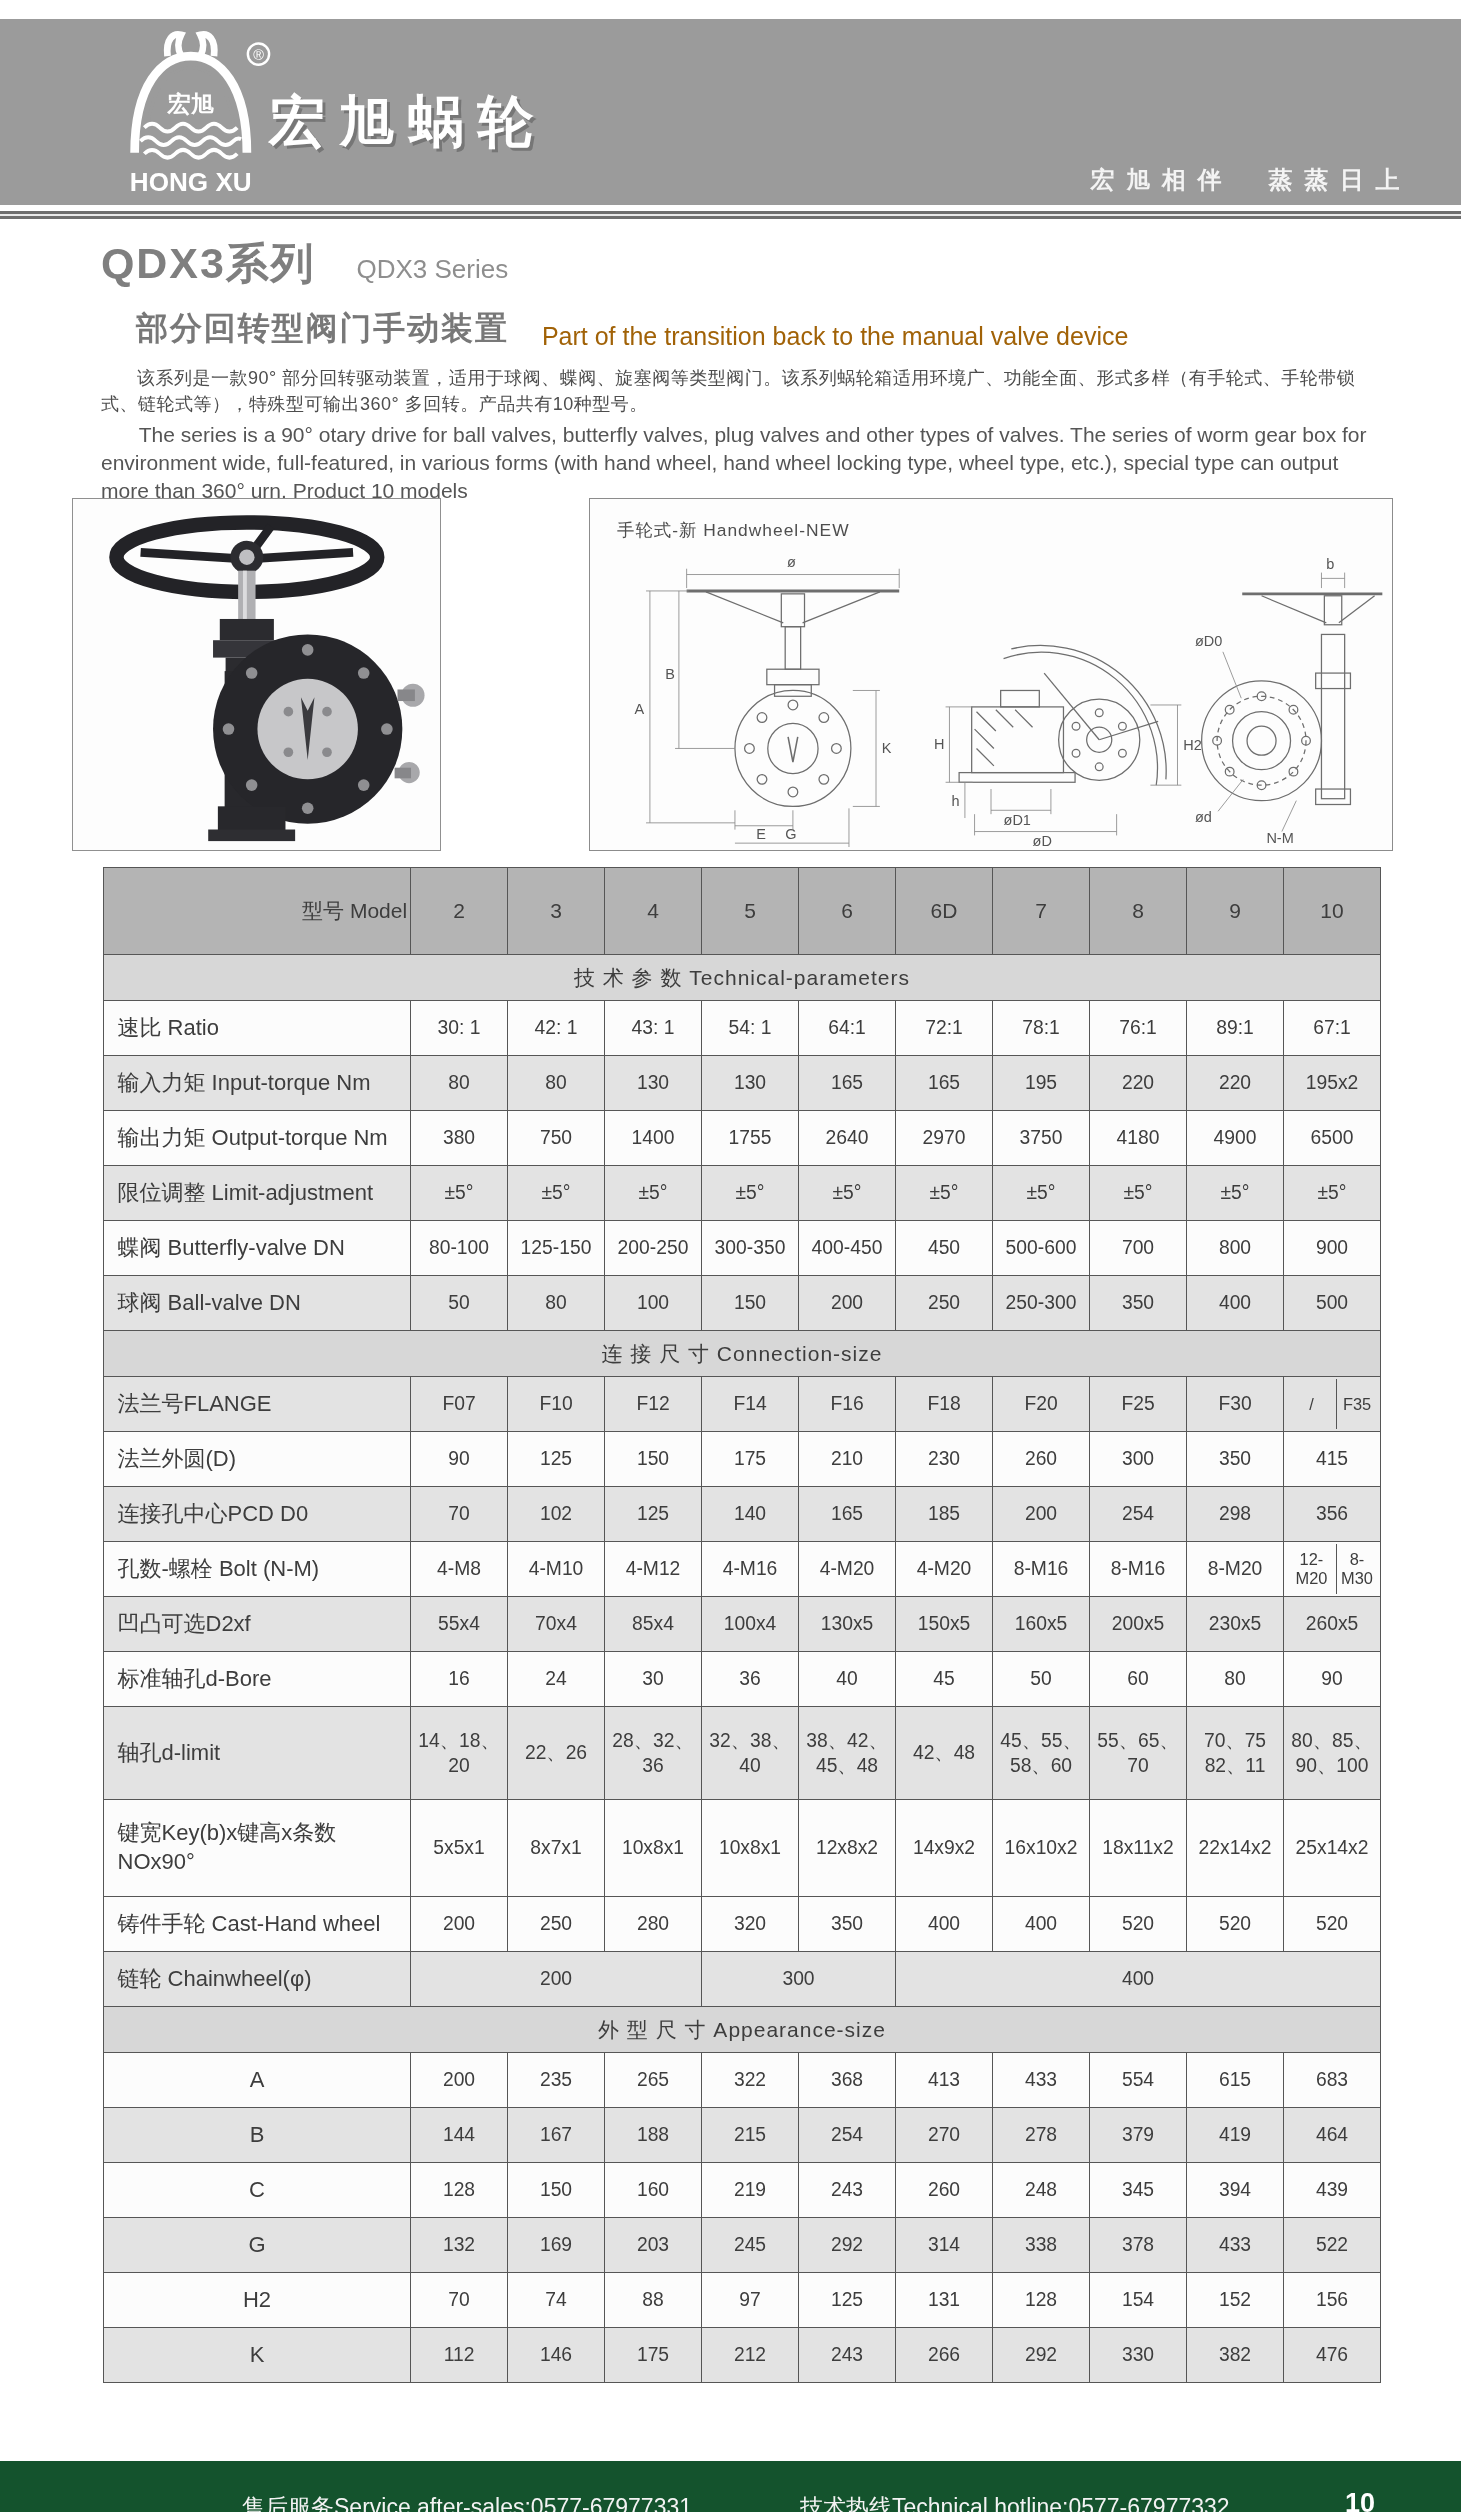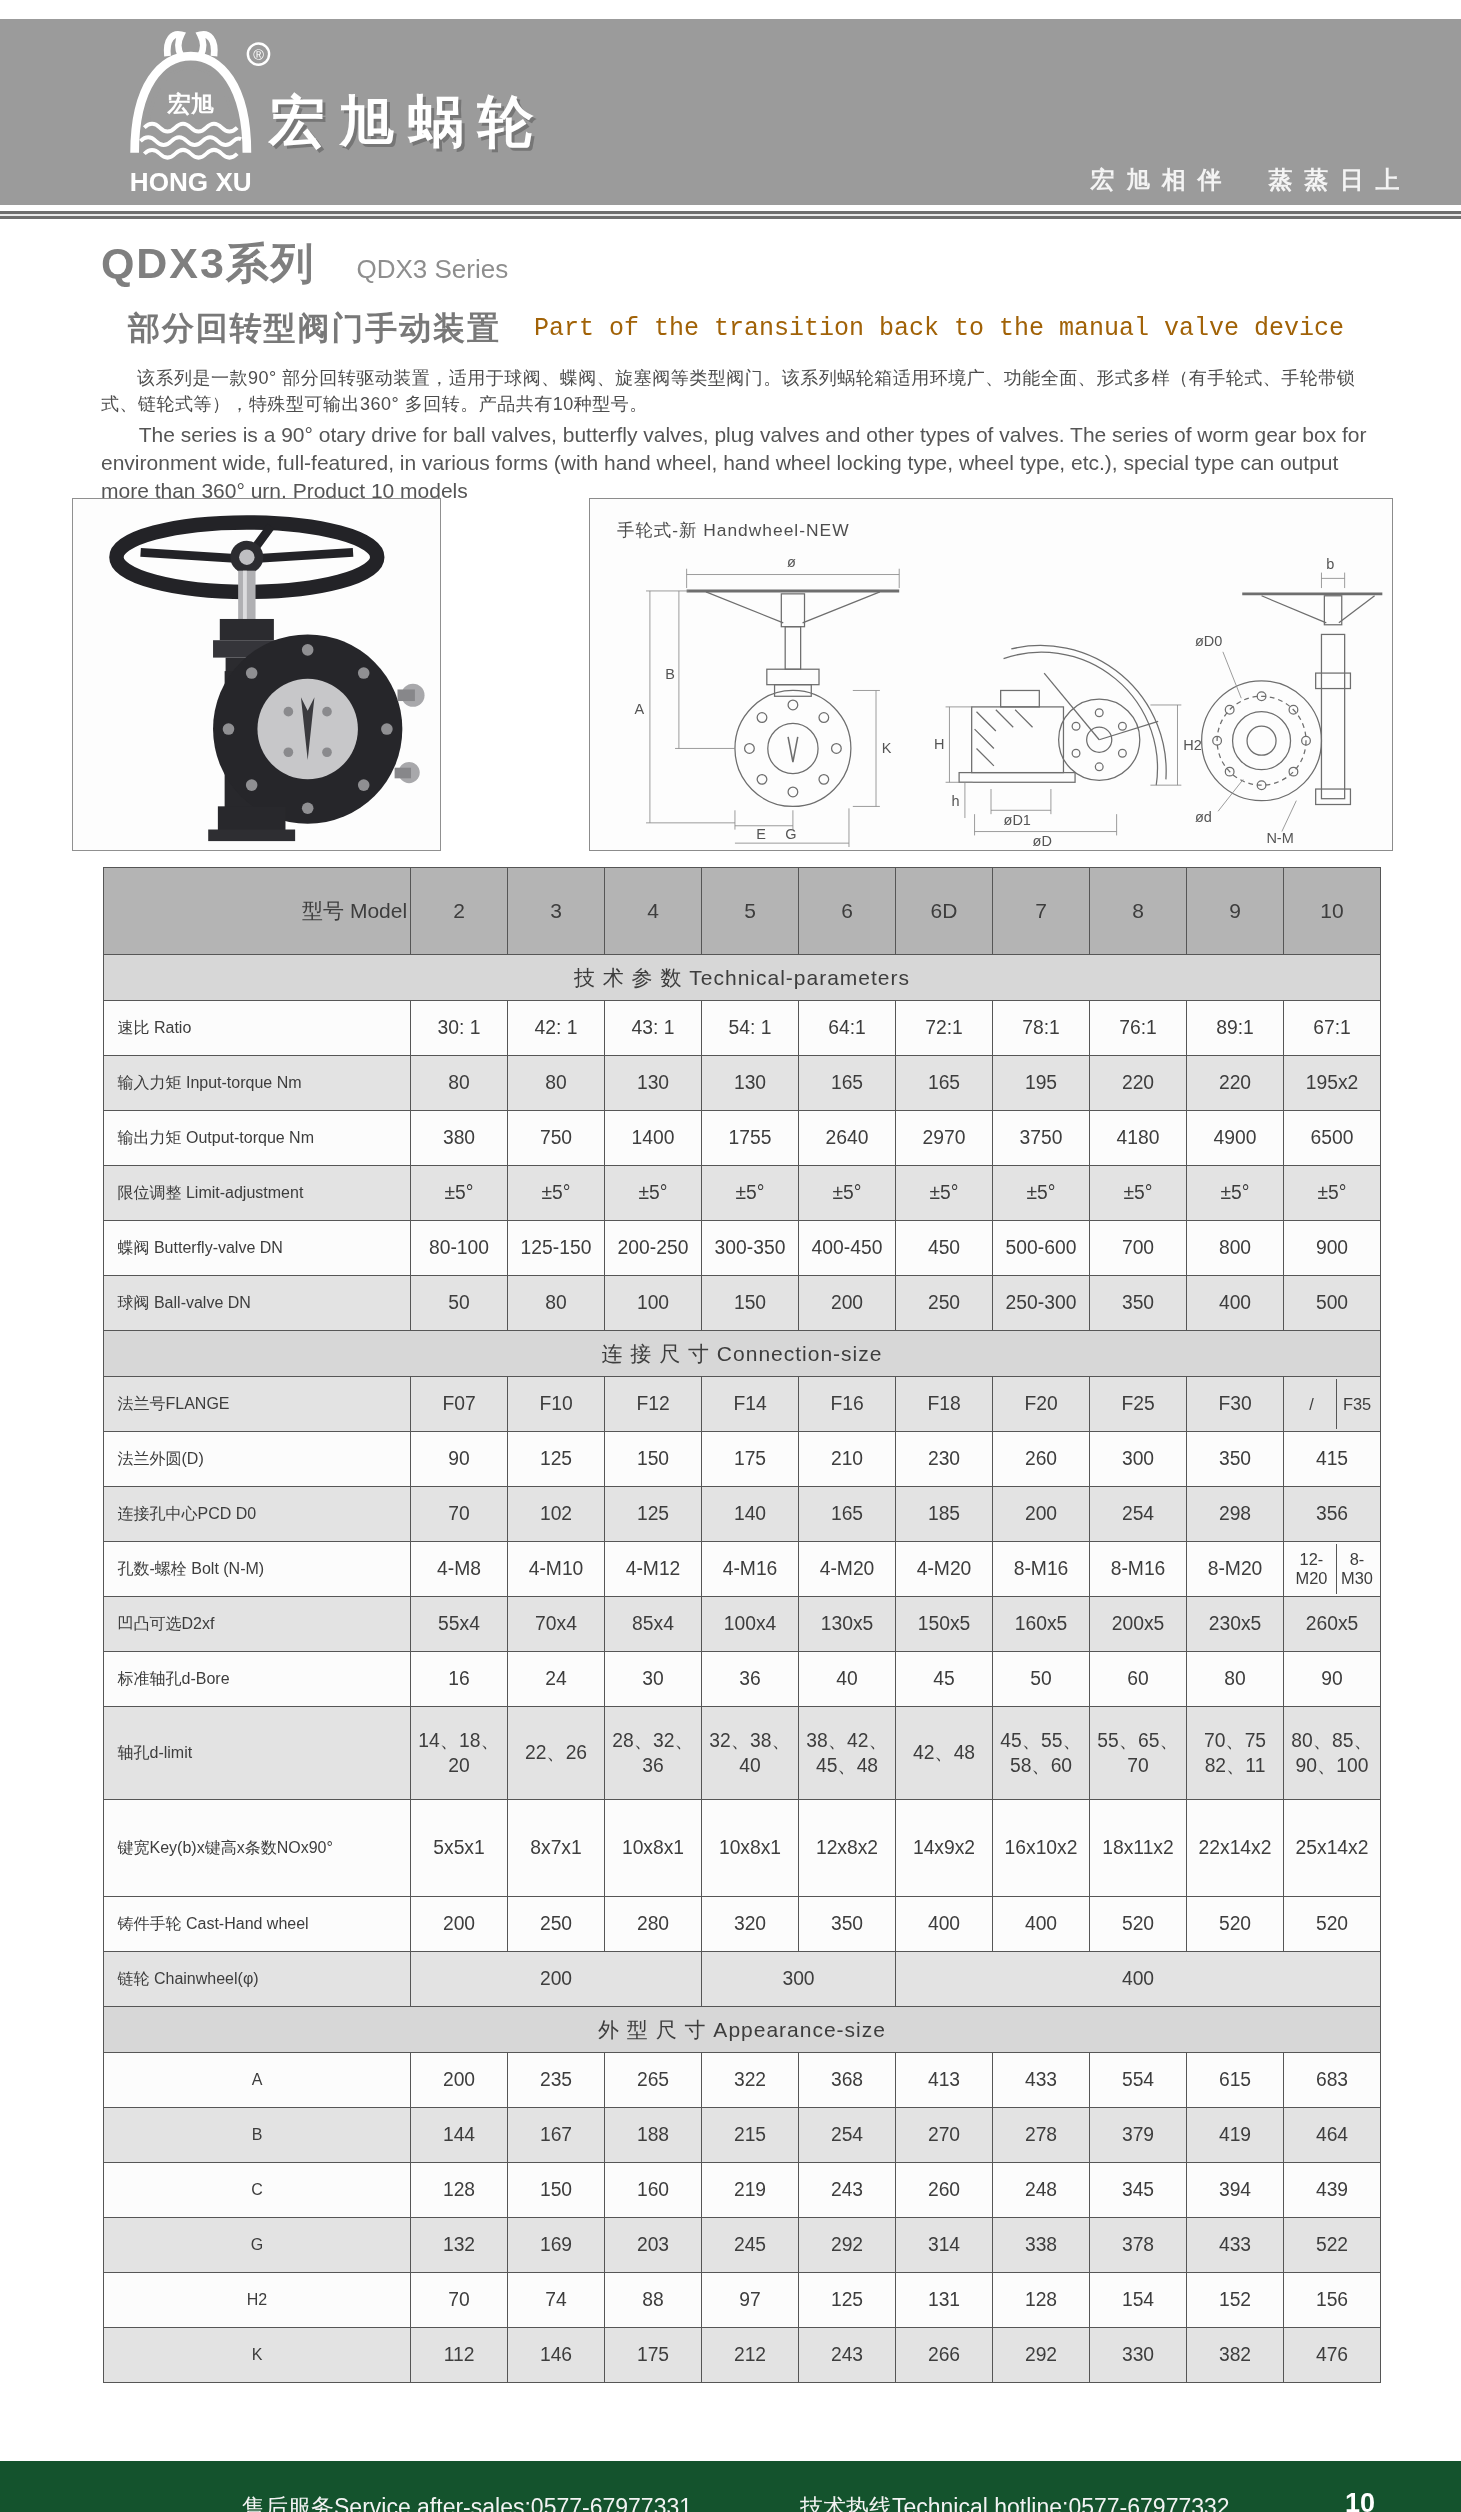--- a/index.html
+++ b/index.html
@@ -15,21 +15,21 @@
   .slogan { position:absolute; left:1005px; top:145px; width:406px; text-align:right; color:#f4f4f4;
             font-family:"Liberation Serif", serif; font-size:24px; letter-spacing:11.6px; font-weight:bold; }
   .sep { position:absolute; left:0; top:211px; width:1462px; height:7.7px;
          background:linear-gradient(#6e6e6e 0 37%, #e9e9e9 37% 63%, #6e6e6e 63% 100%); }
 
   
   .intro { position:absolute; left:101px; top:235px; width:1290px; color:#4f4f4f; }
   .series-line { display:flex; align-items:baseline; }
   .series-cn { font-size:43px; color:#7f7f7f; font-weight:bold; letter-spacing:1.9px; }
   .series-en { font-size:26px; color:#8e8e8e; margin-left:41px; }
-  .subtitle-line { display:flex; align-items:center; margin-top:13.5px; margin-left:27px;font-family:Liberation Mono, monospace; }
+  .subtitle-line { display:flex; align-items:flex-end; margin-top:13.5px; margin-left:35px; }
   .subtitle-cn { font-size:32px; color:#787878; font-weight:bold; letter-spacing:1.9px; }
   .subtitle-en { font-size:25px; color:#a16207; margin-left:33px; }
   .para-cn { margin-top:15.5px; font-size:18px; line-height:1.42; color:#4d4d4d; text-indent:2em; letter-spacing:0.5px; }
   .para-en { margin-top:3.9px; font-size:21px; line-height:1.33; color:#555555; text-indent:1.8em; }
 
   
   .figures { position:absolute; left:0; top:498px; width:1462px; height:355px; }
   .photo-box { position:absolute; left:72px; top:0; width:369px; height:353px; border:1px solid #909090; background:#fdfdfd; }
   .drawing-box { position:absolute; left:589px; top:0; width:804px; height:353px; border:1px solid #8c8c8c; background:#fdfdfd; }
   .drawing-title { position:absolute; left:27px; top:19.3px; font-size:17.4px; color:#4e4e4e; letter-spacing:1px; }
@@ -38,21 +38,21 @@
   
   table.spec { position:absolute; left:103px; top:867px; width:1274px; border-collapse:collapse;
                table-layout:fixed; color:#3d3d3d; }
   table.spec td { border:1px solid #565656; border-top-width:1.9px; border-bottom-width:1.9px;
                   text-align:center; vertical-align:middle; font-size:19.3px; height:55px;
                   background:#fcfcfc; padding:1.9px 2.9px; line-height:1.3; overflow:hidden; }
   table.spec { border:1.9px solid #4c4c4c; }
   tr.model-row td { background:#b4b4b4; height:87px; font-size:21px; }
   tr.section-row td { background:#d7d7d7; height:46px; font-size:21px; letter-spacing:1px; }
   tr.data-row.shade td { background:#e3e3e3; }
-  tr.data-row td.label { text-align:left; padding-left:13.5px; font-size:16px; }
+  tr.data-row td.label { text-align:left; padding-left:13.5px; font-size:22px; }
   tr.data-row td.label.center { text-align:center; padding-left:2.9px; }
   tr.model-row td.label { text-align:right; padding-left:1px; }
   tr.tall1 td { height:93px; }
   tr.tall2 td { height:97px; }
   td.split { padding:0; }
   td.split .halves { display:flex; width:100%; height:100%; align-items:stretch; }
   td.split .half { flex:1.1; display:flex; align-items:center; justify-content:center; font-size:16.4px; line-height:1.15; }
   td.split .half + .half { border-left:1px solid #565656; flex:0.9; }
 
   

